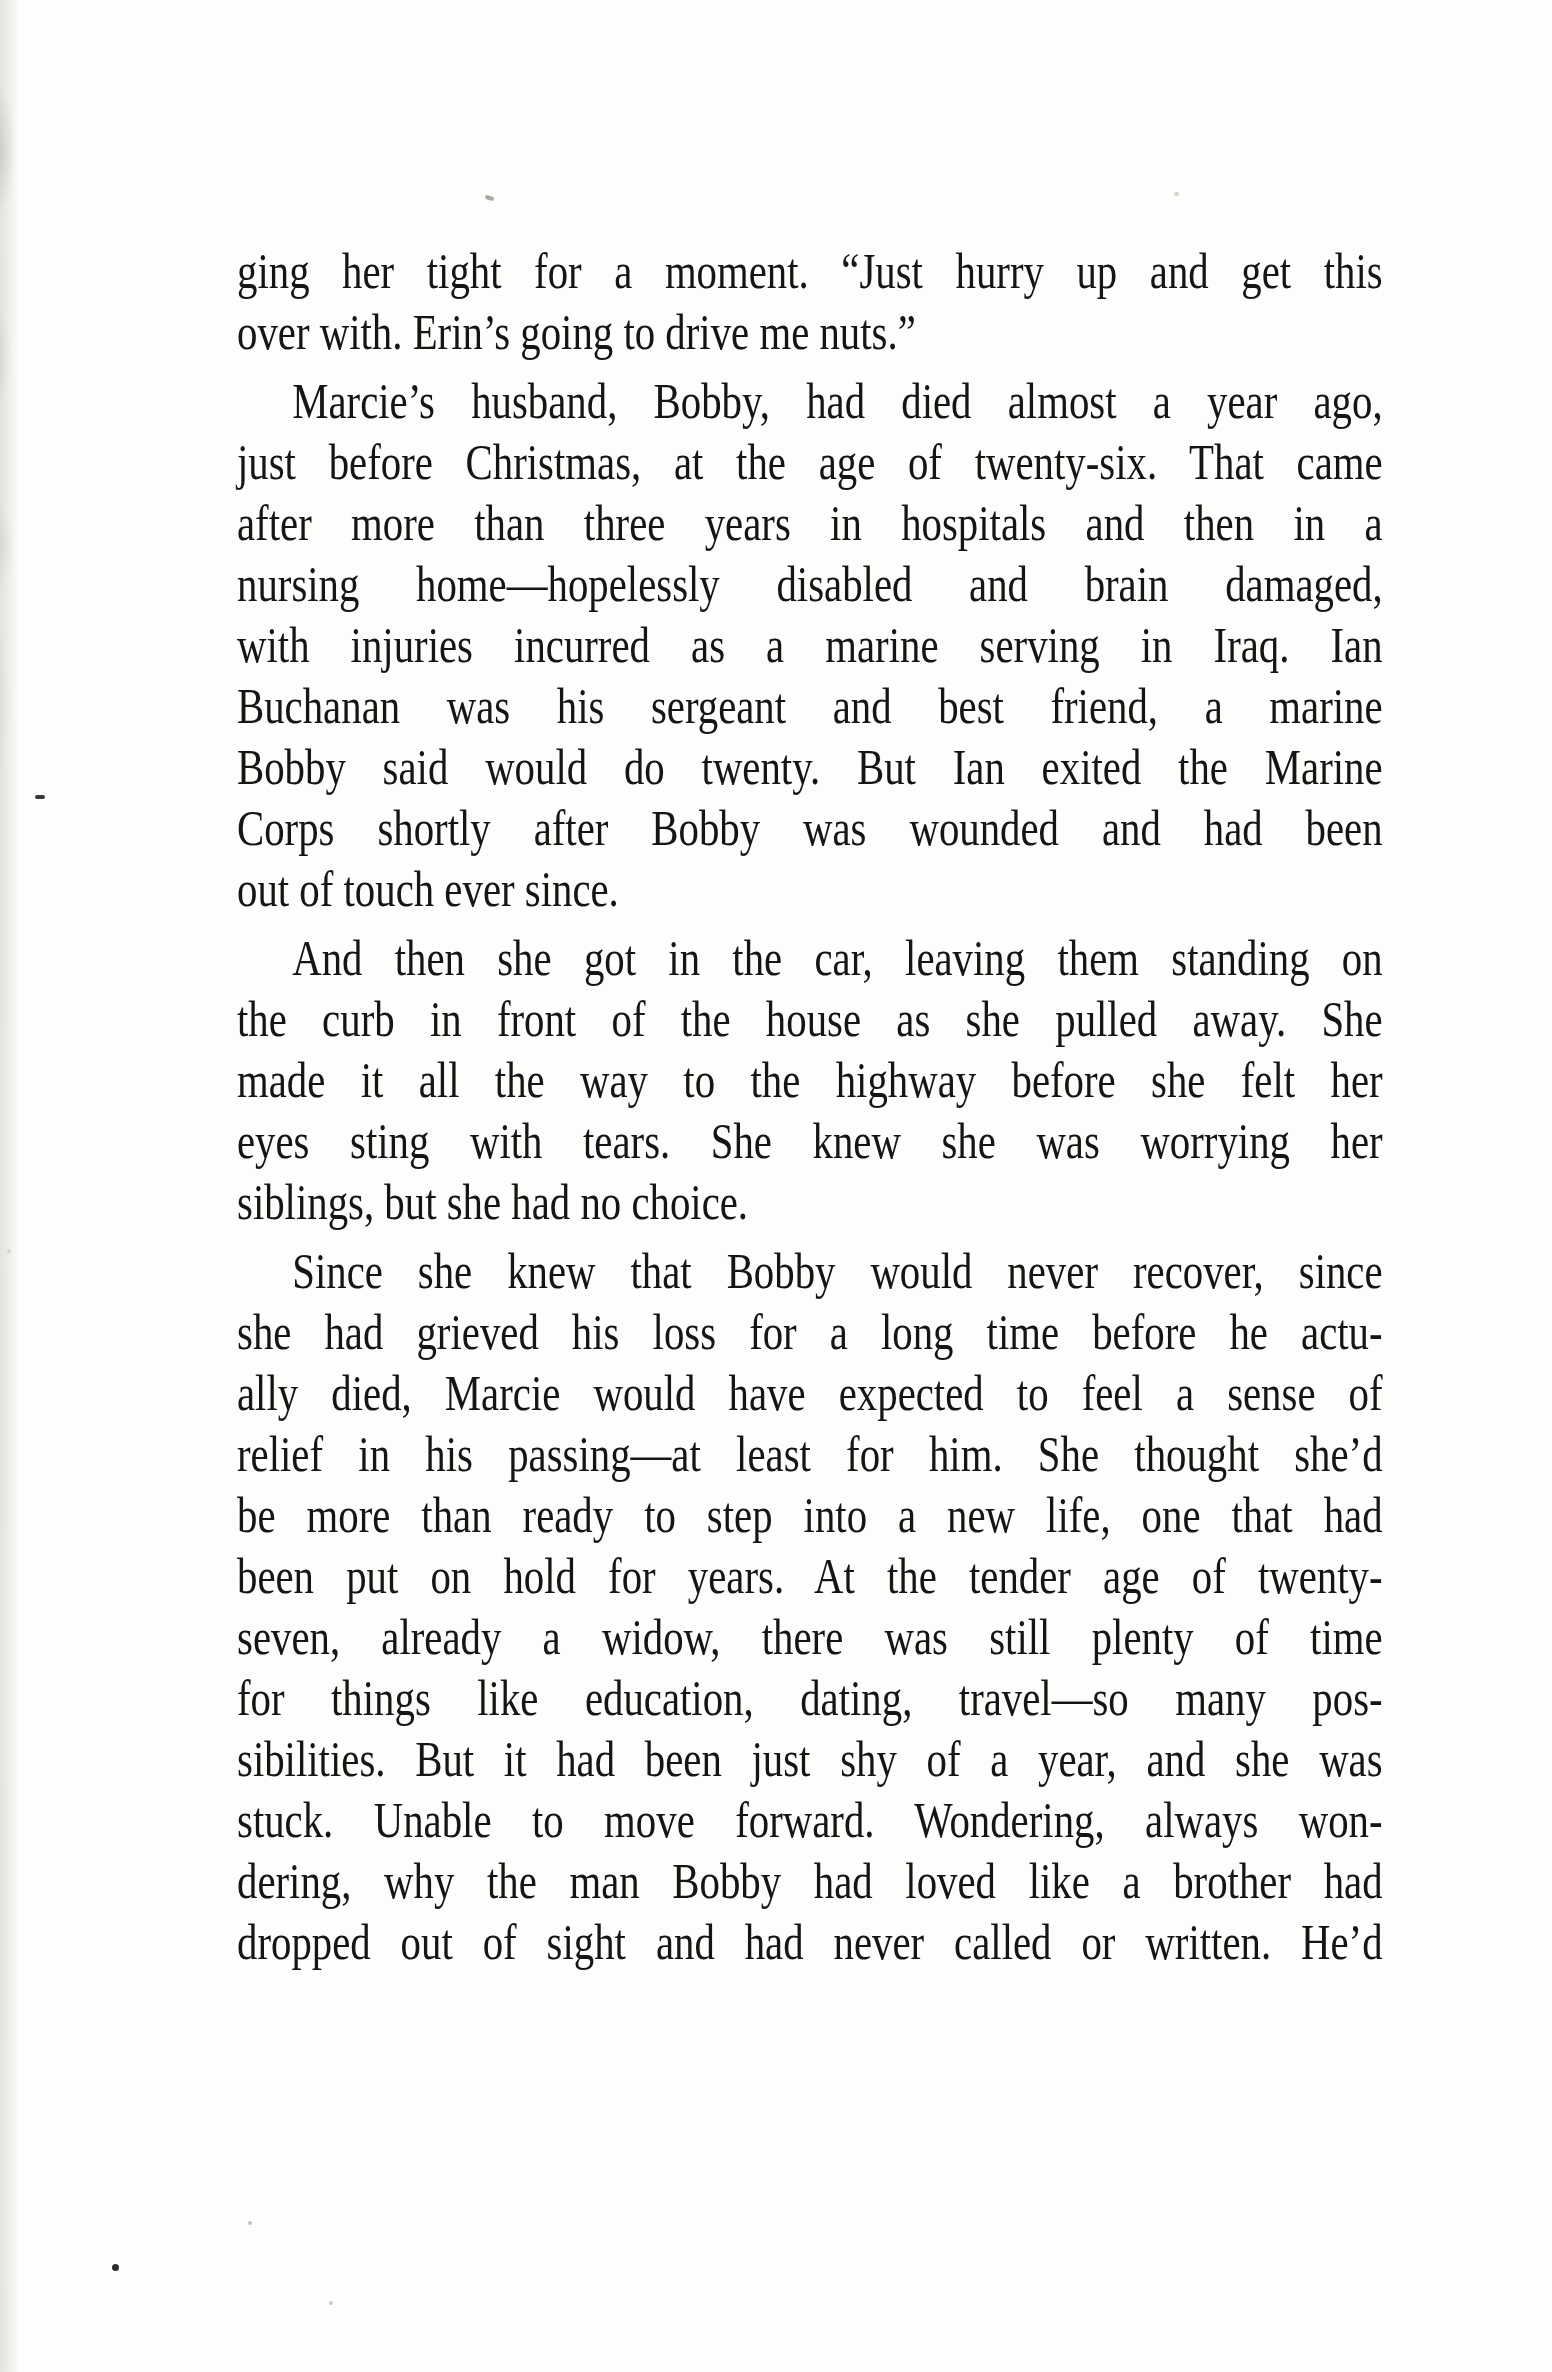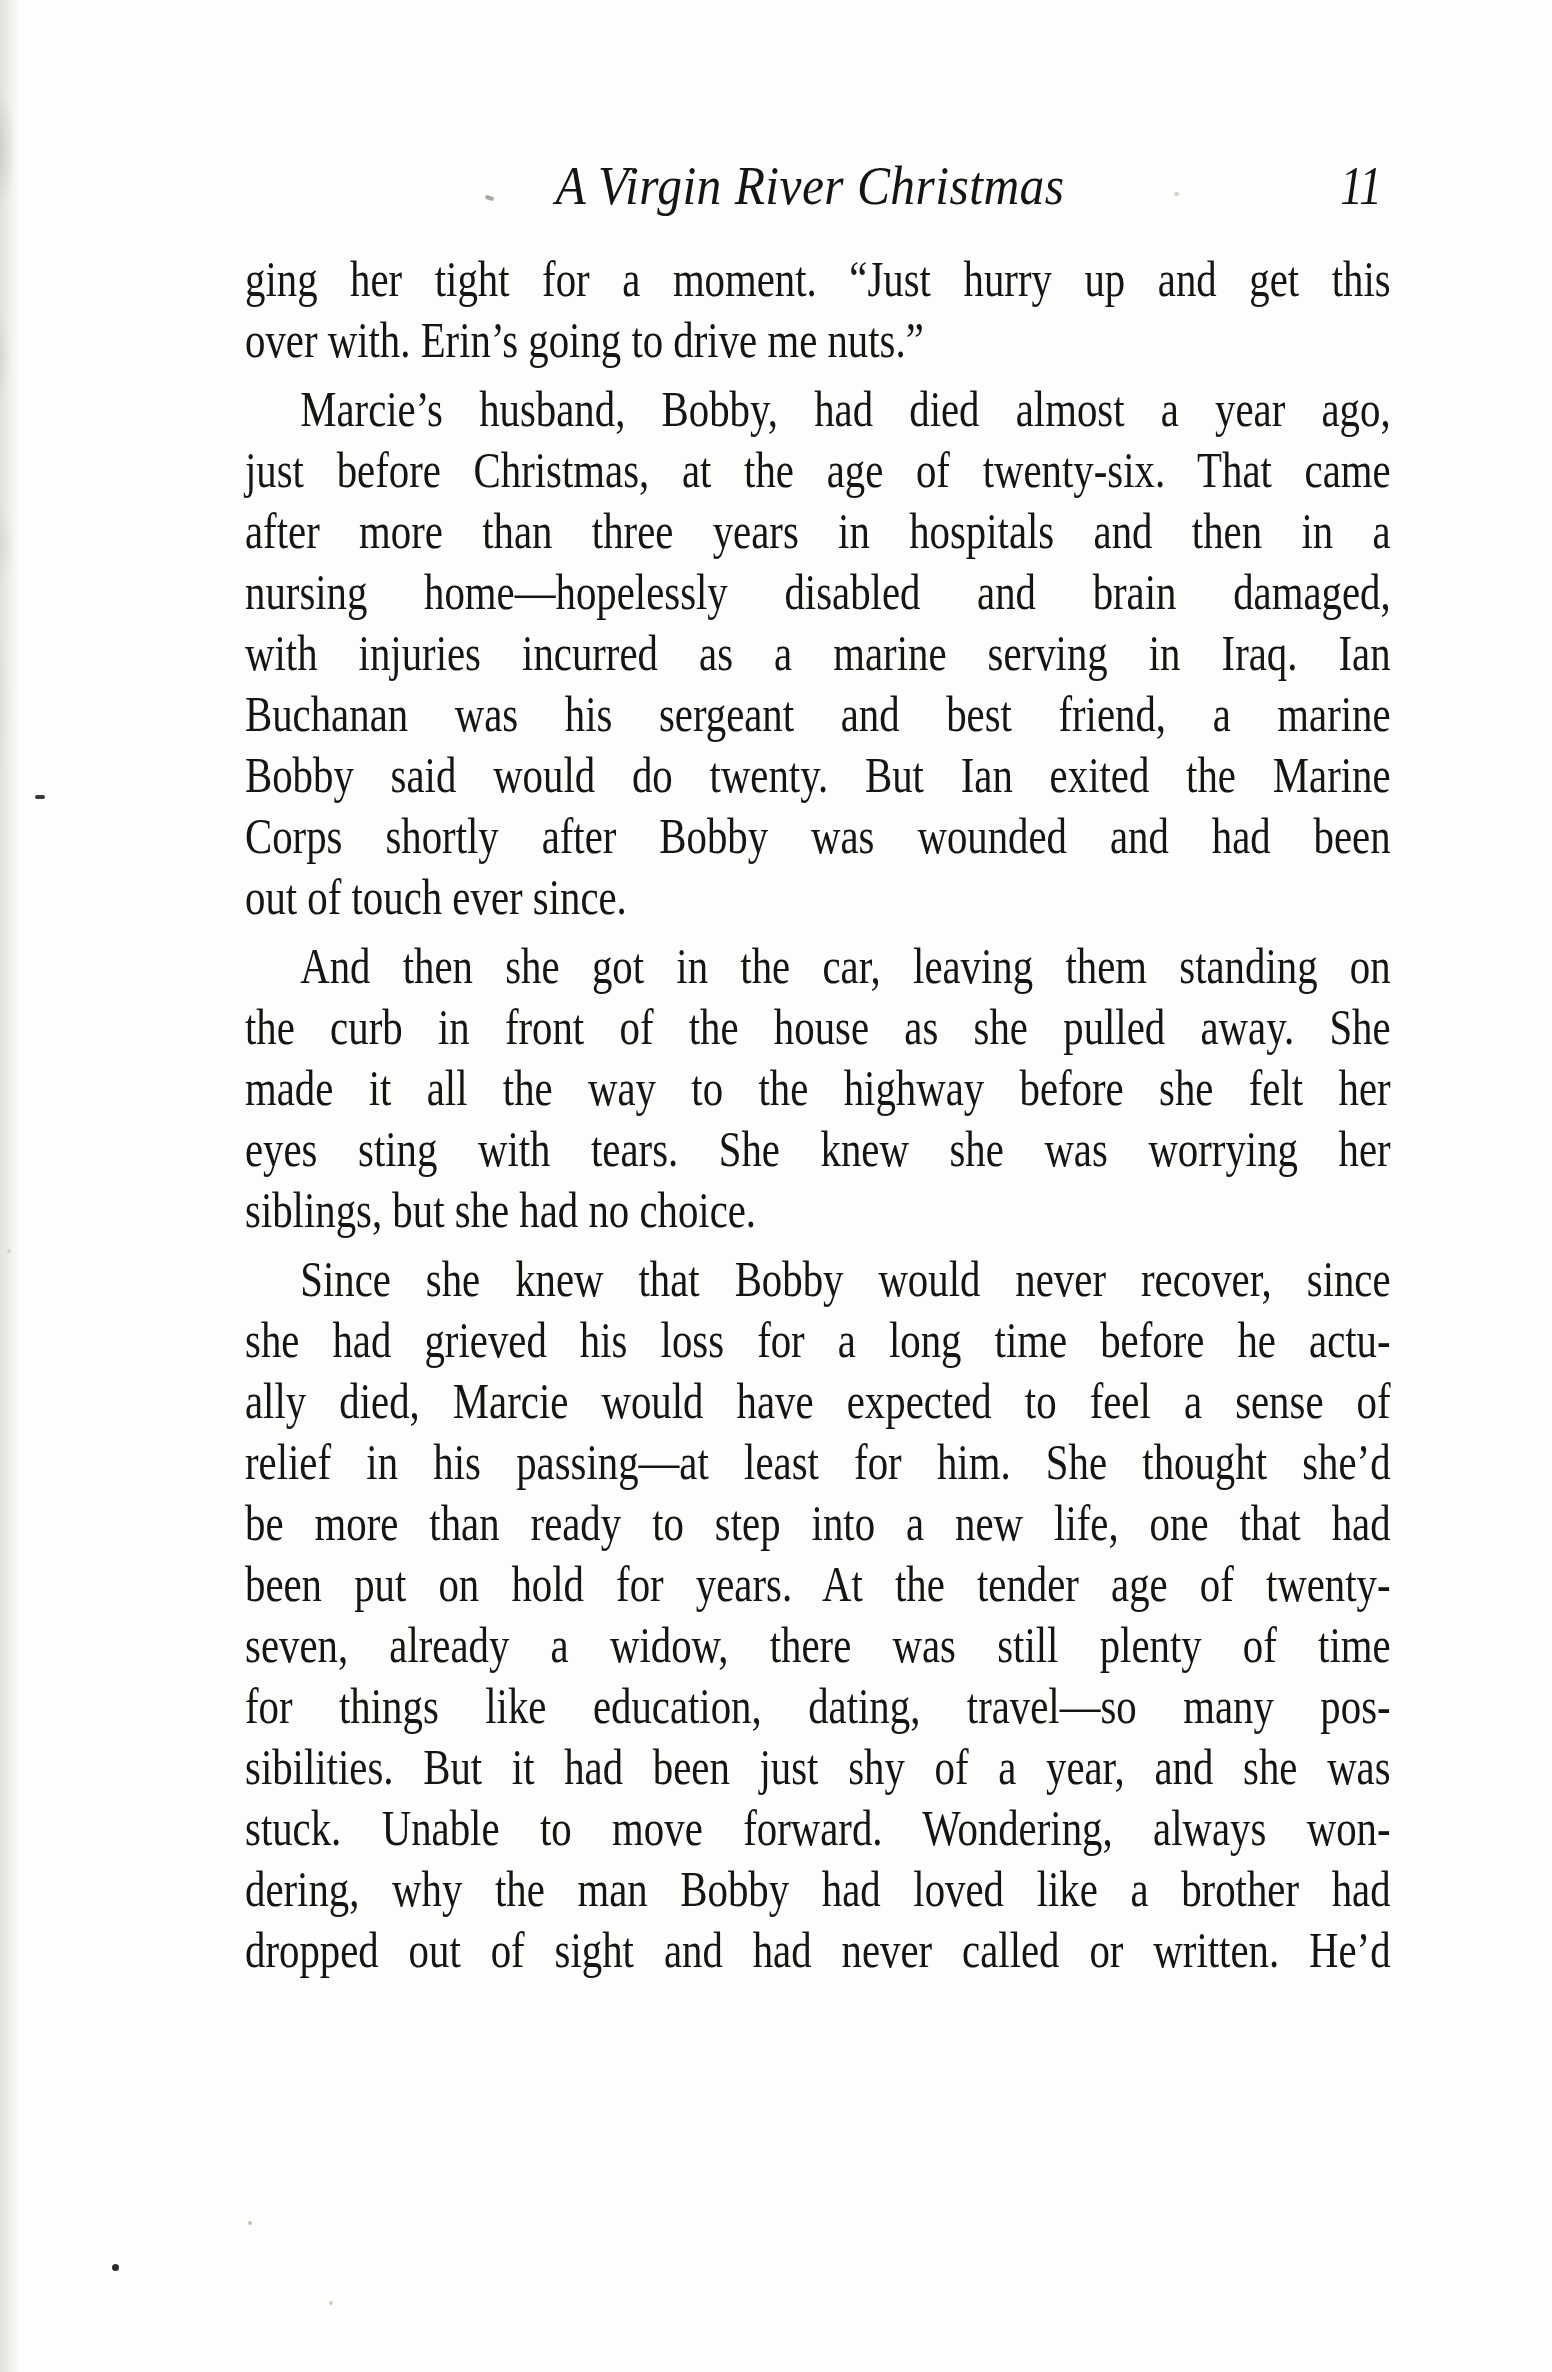--- a/index.html
+++ b/index.html
@@ -59,21 +59,21 @@
     line-height: 63px;
     transform: scaleX(0.82);
     transform-origin: 100% 50%;
   }
   .body-text {
     position: absolute;
     left: 237px;
     top: 241px;
     width: 1145px;
   }
-  .para { margin: 8px; }
+  .para { margin: 0; }
   .para + .para { margin-top: 8px; }
   .line {
     width: 1432px;                 
     transform: scaleX(0.8);
     transform-origin: 0 0;
     font-size: 51px;
     line-height: 61px;
     height: 61px;
     text-align: justify;
     text-align-last: justify;
@@ -94,24 +94,20 @@
   .speck.s6 { left: 35px; top: 795px; width: 10px; height: 4px; background: #3a3937; border-radius: 2px; }
   .speck.s7 { left: 7px; top: 1249px; width: 4px; height: 4px; background: #d4d4d1; }
 </style>
 </head>
 <body>
 
 <div class="page">
   <div class="edge-shade"></div>
   <div class="edge-blotch"></div>
 
-  <div class="header">
-    <div class="running-title">A Virgin River Christmas</div>
-    <div class="page-number">11</div>
-  </div>
 
   <div class="body-text" id="page-body">
       <div class="para">
         <div class="line">ging her tight for a moment. “Just hurry up and get this</div>
         <div class="line endline">over with. Erin’s going to drive me nuts.”</div>
       </div>
       <div class="para">
         <div class="line indent">Marcie’s husband, Bobby, had died almost a year ago,</div>
         <div class="line">just before Christmas, at the age of twenty-six. That came</div>
         <div class="line">after more than three years in hospitals and then in a</div>

